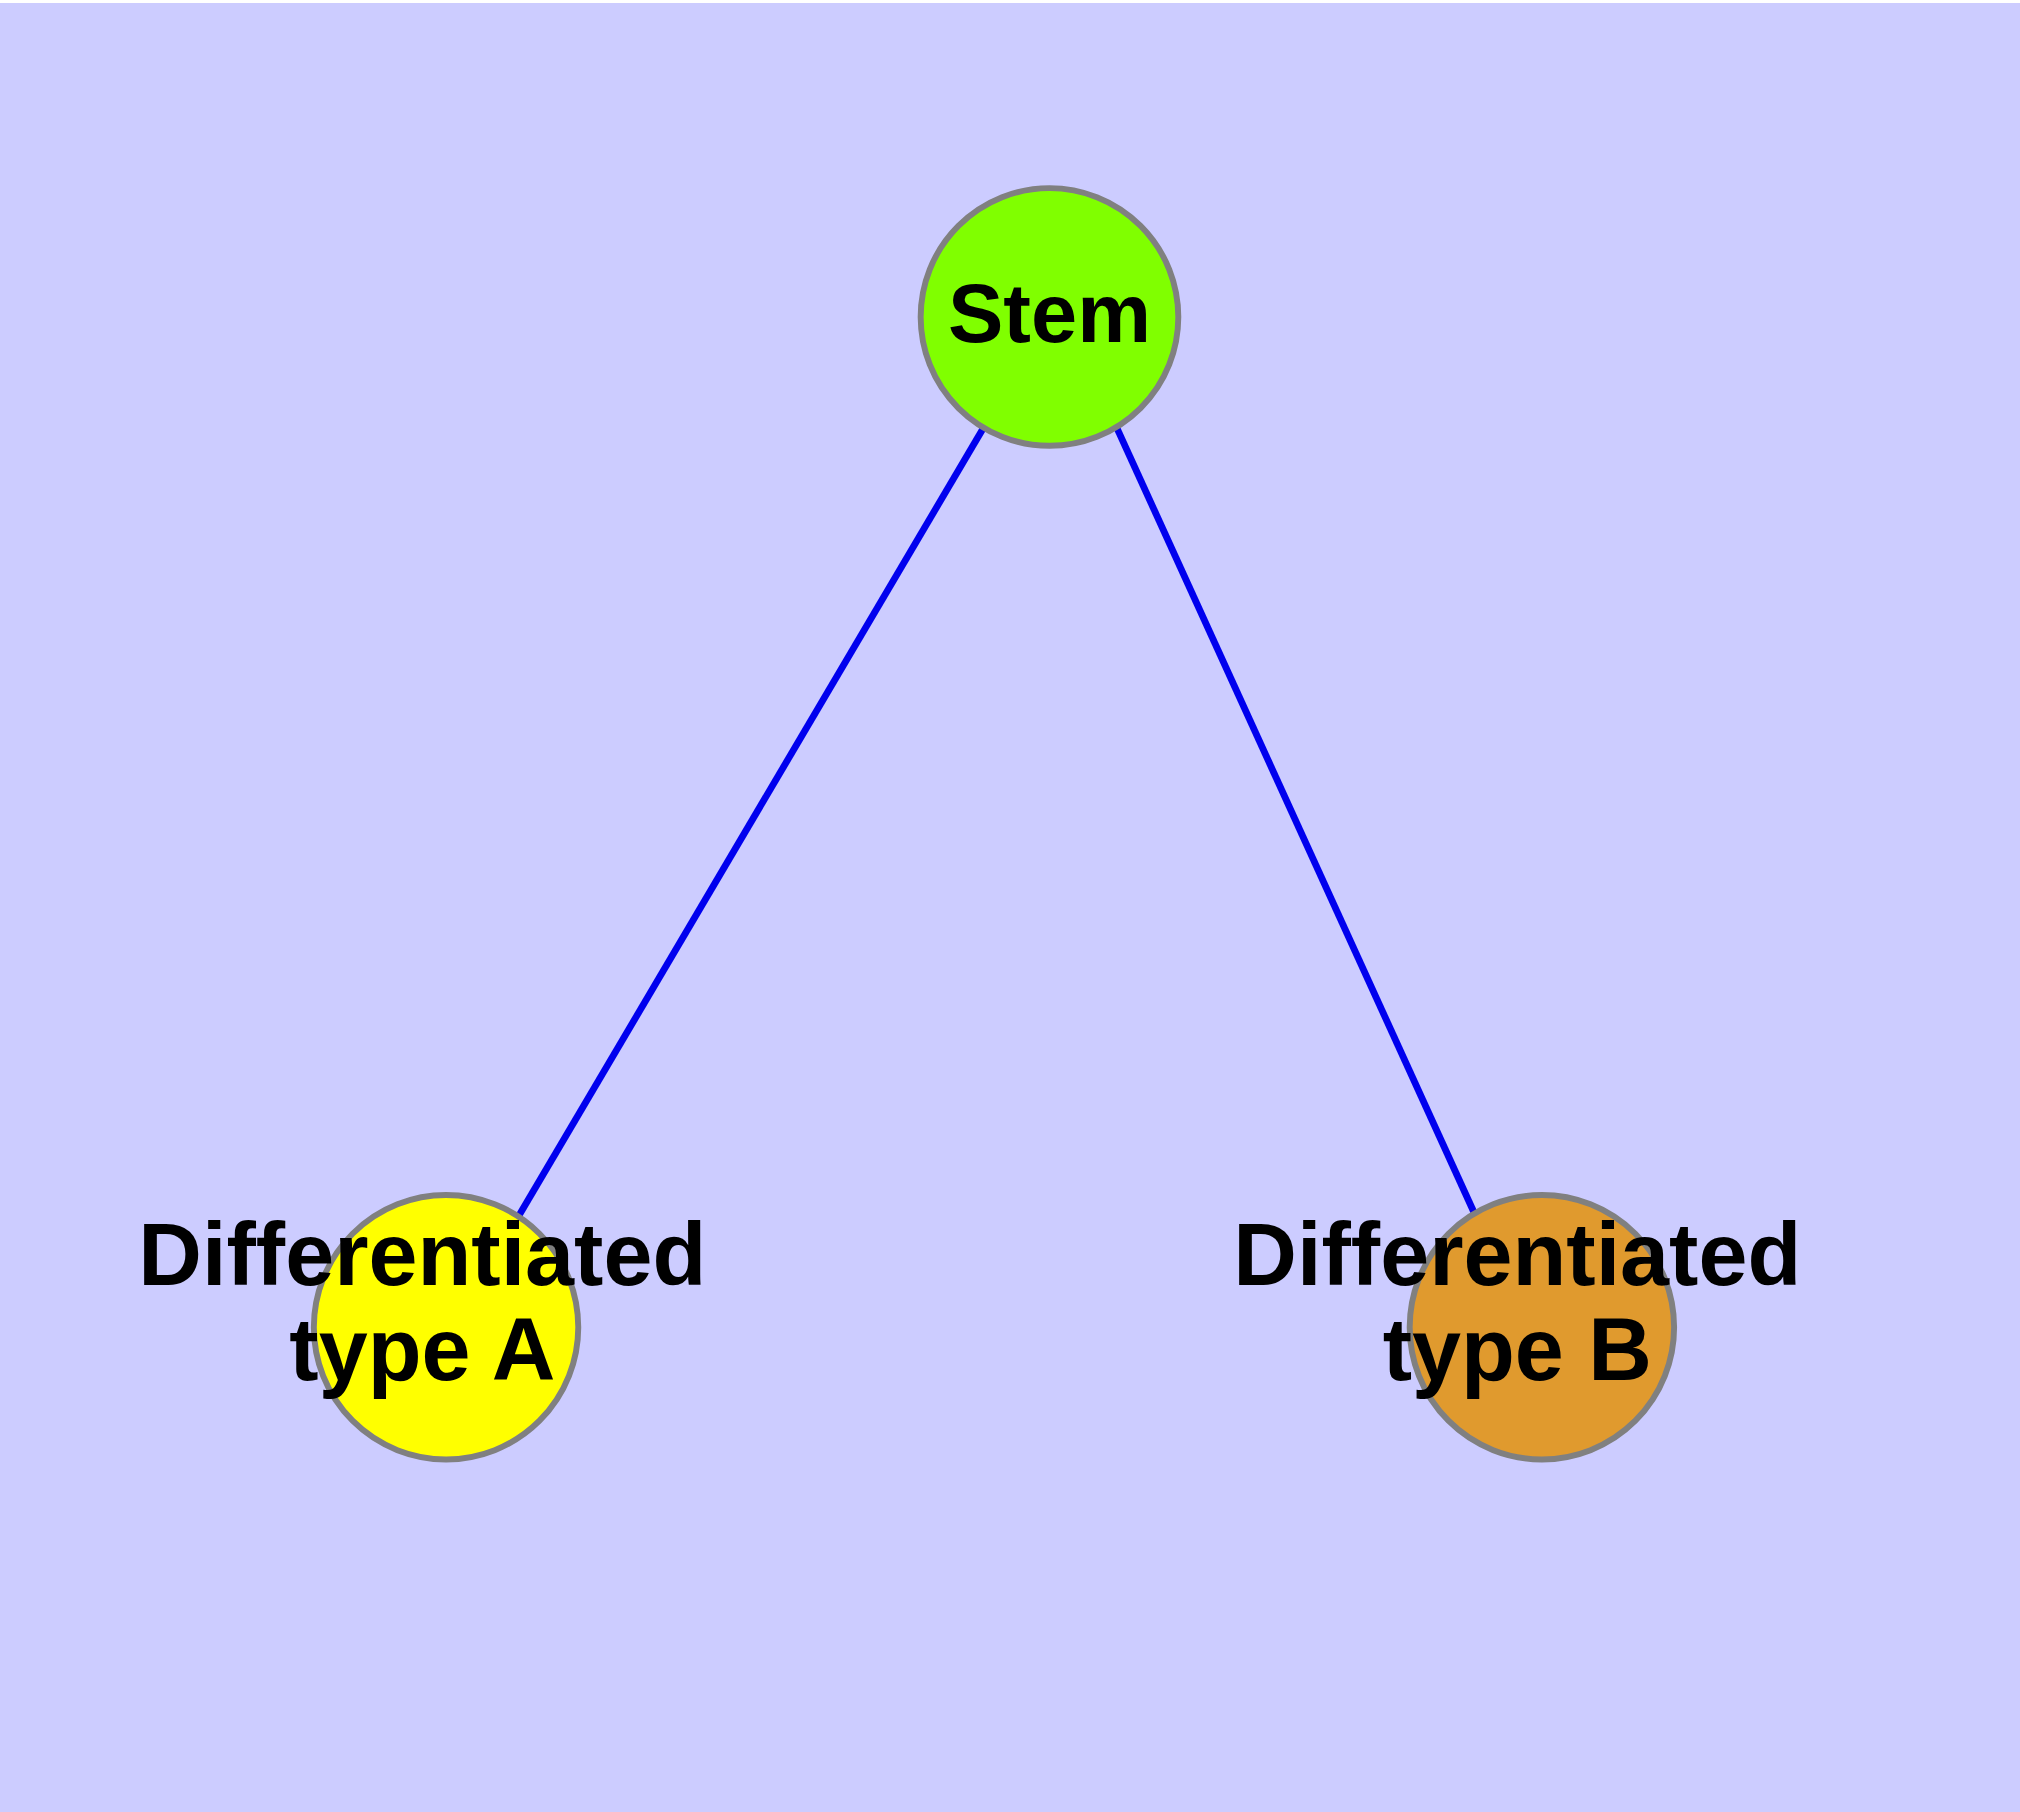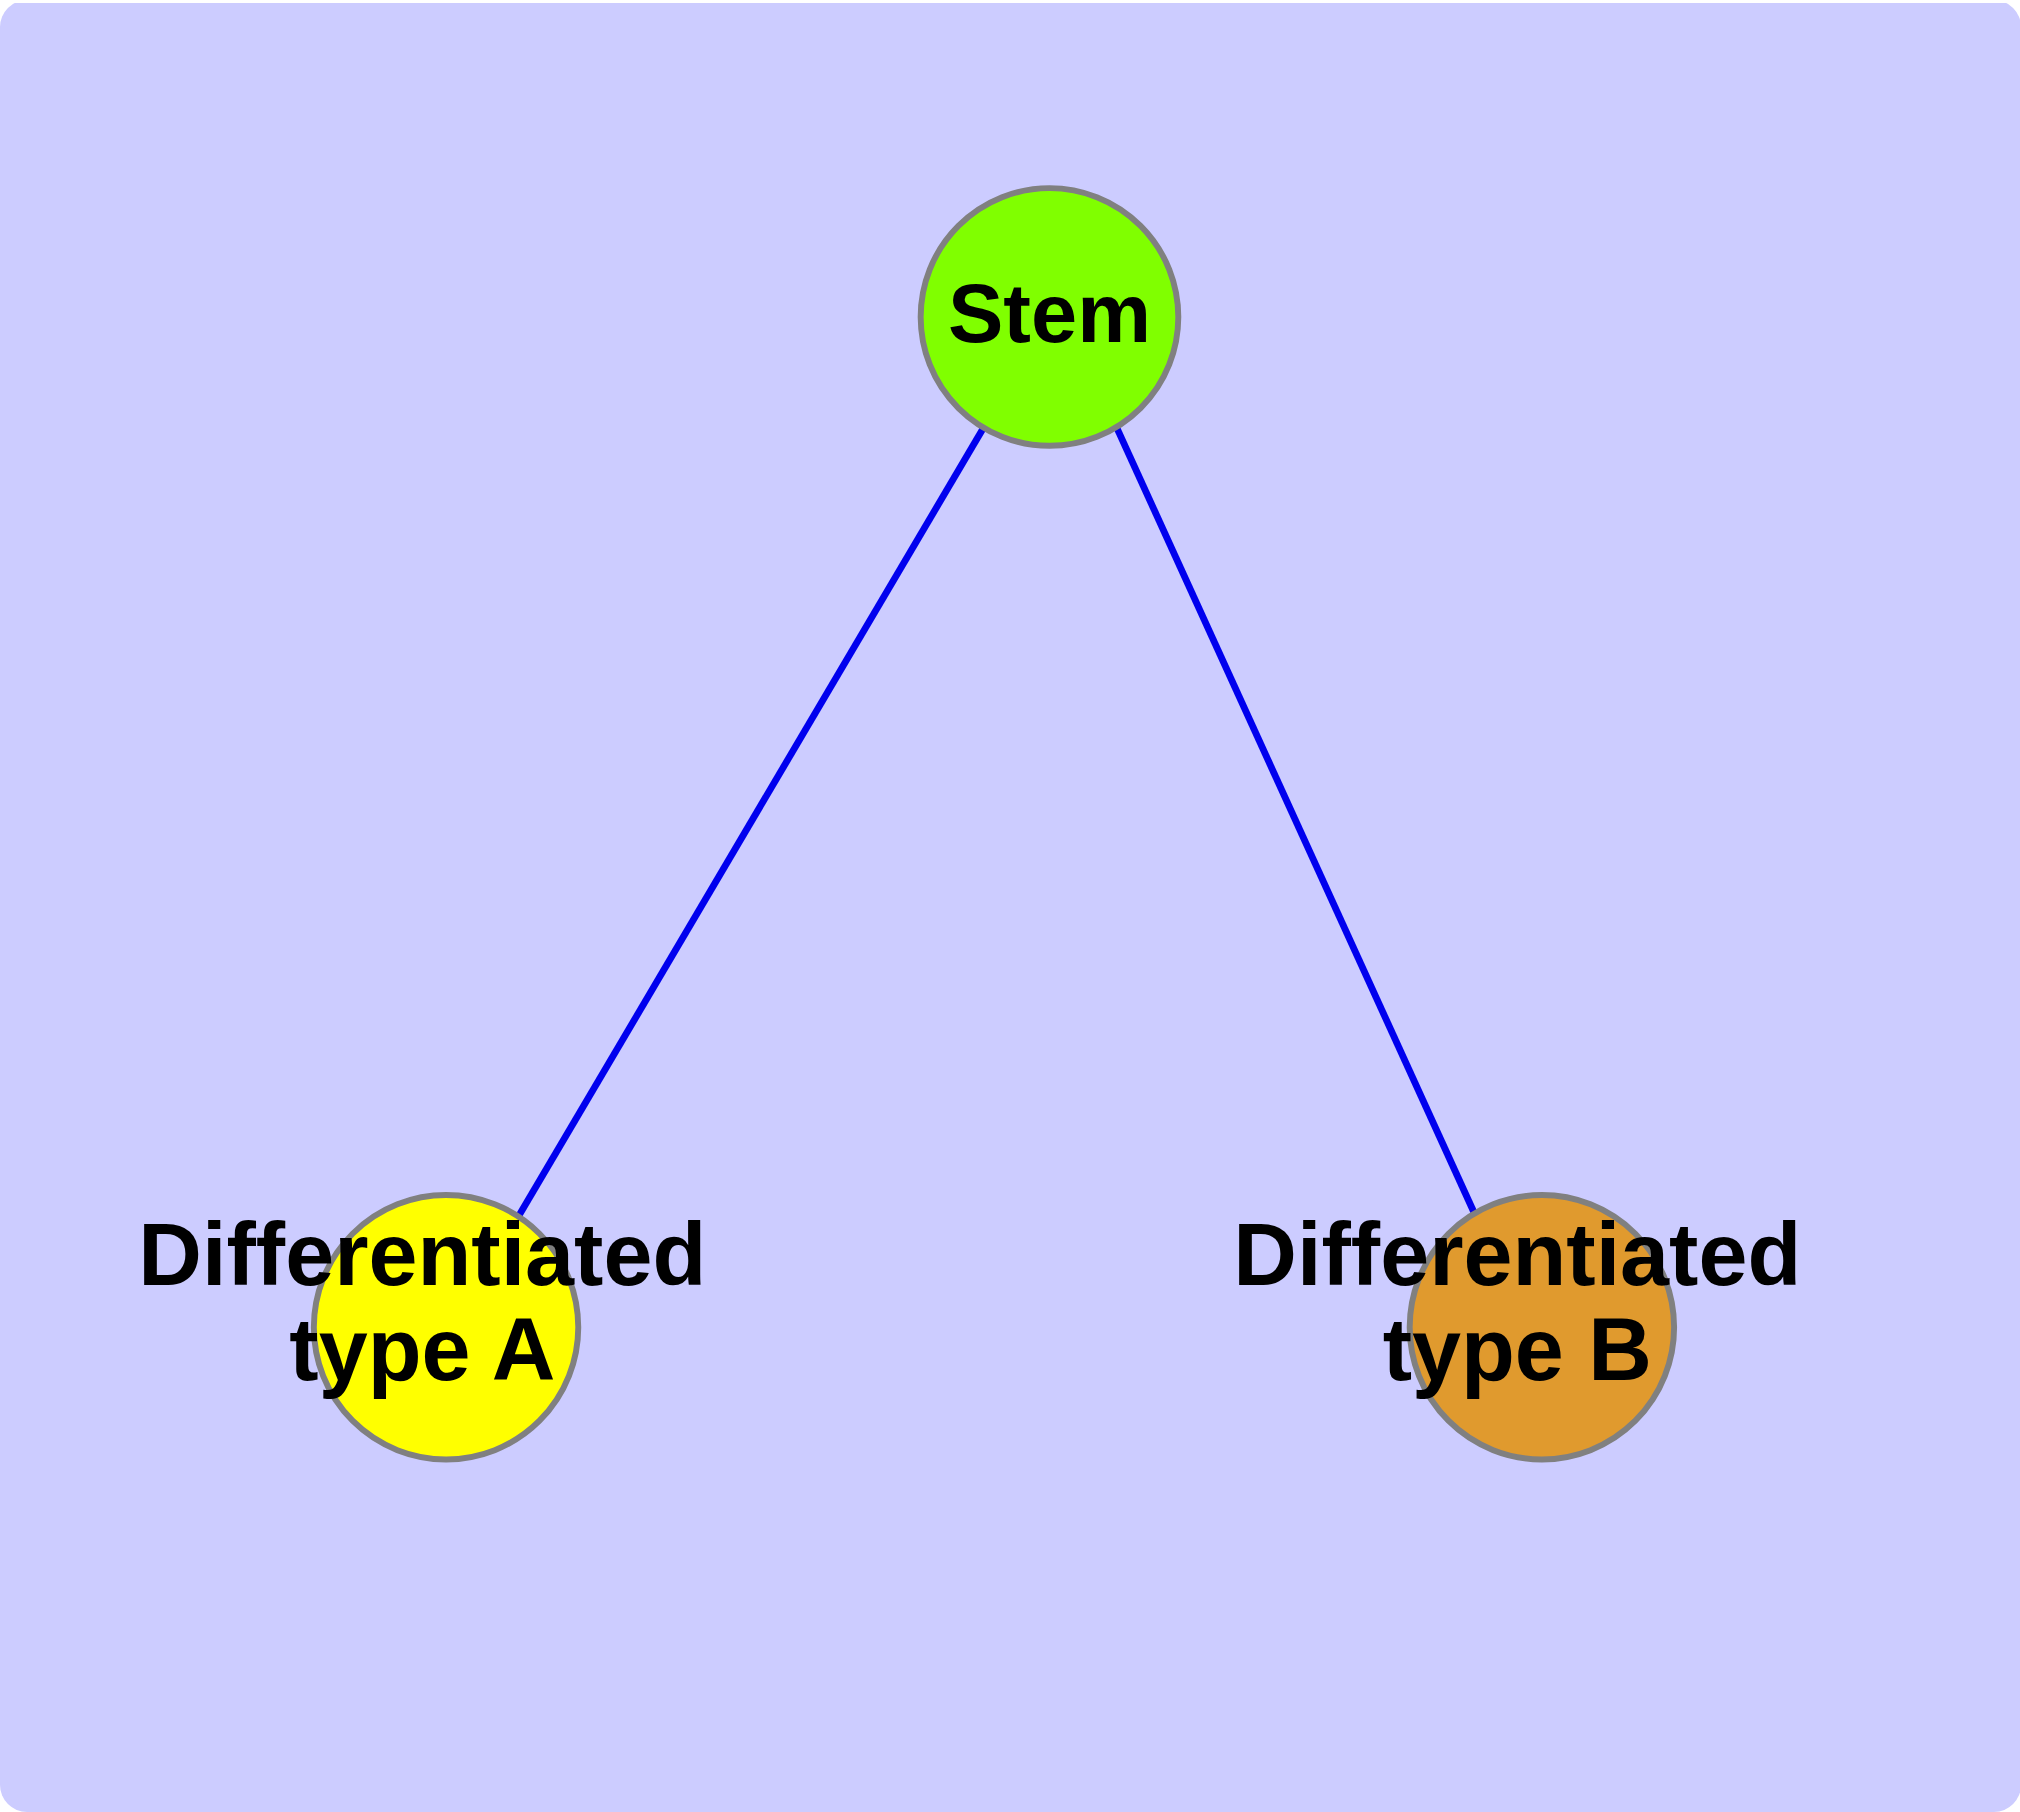--- a/index.html
+++ b/index.html
@@ -8,21 +8,20 @@
     padding: 0;
     background: #ffffff;
   }
   #stage {
     position: relative;
     width: 2021px;
     height: 1812px;
     overflow: hidden;
     background: #ffffff;
     font-family: "Liberation Sans", sans-serif;
-    border-radius: 27px;
   }
   #canvas-bg {
     position: absolute;
     left: 0;
     top: 3.4px;
     width: 2021px;
     height: 1809px;
     background: #ccccff;
   }
   #graph-svg {

